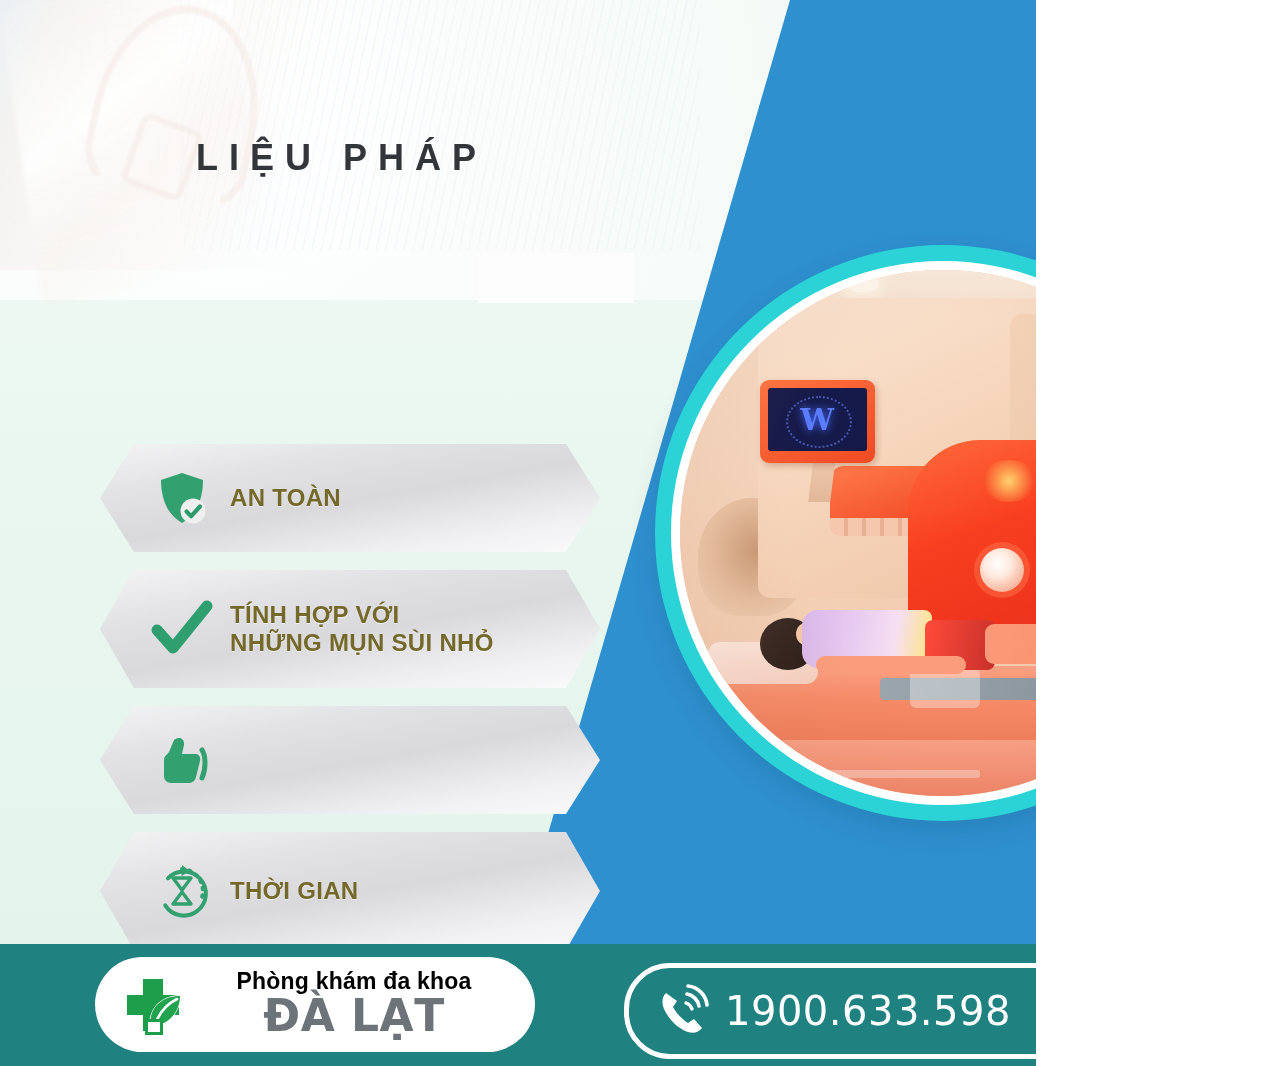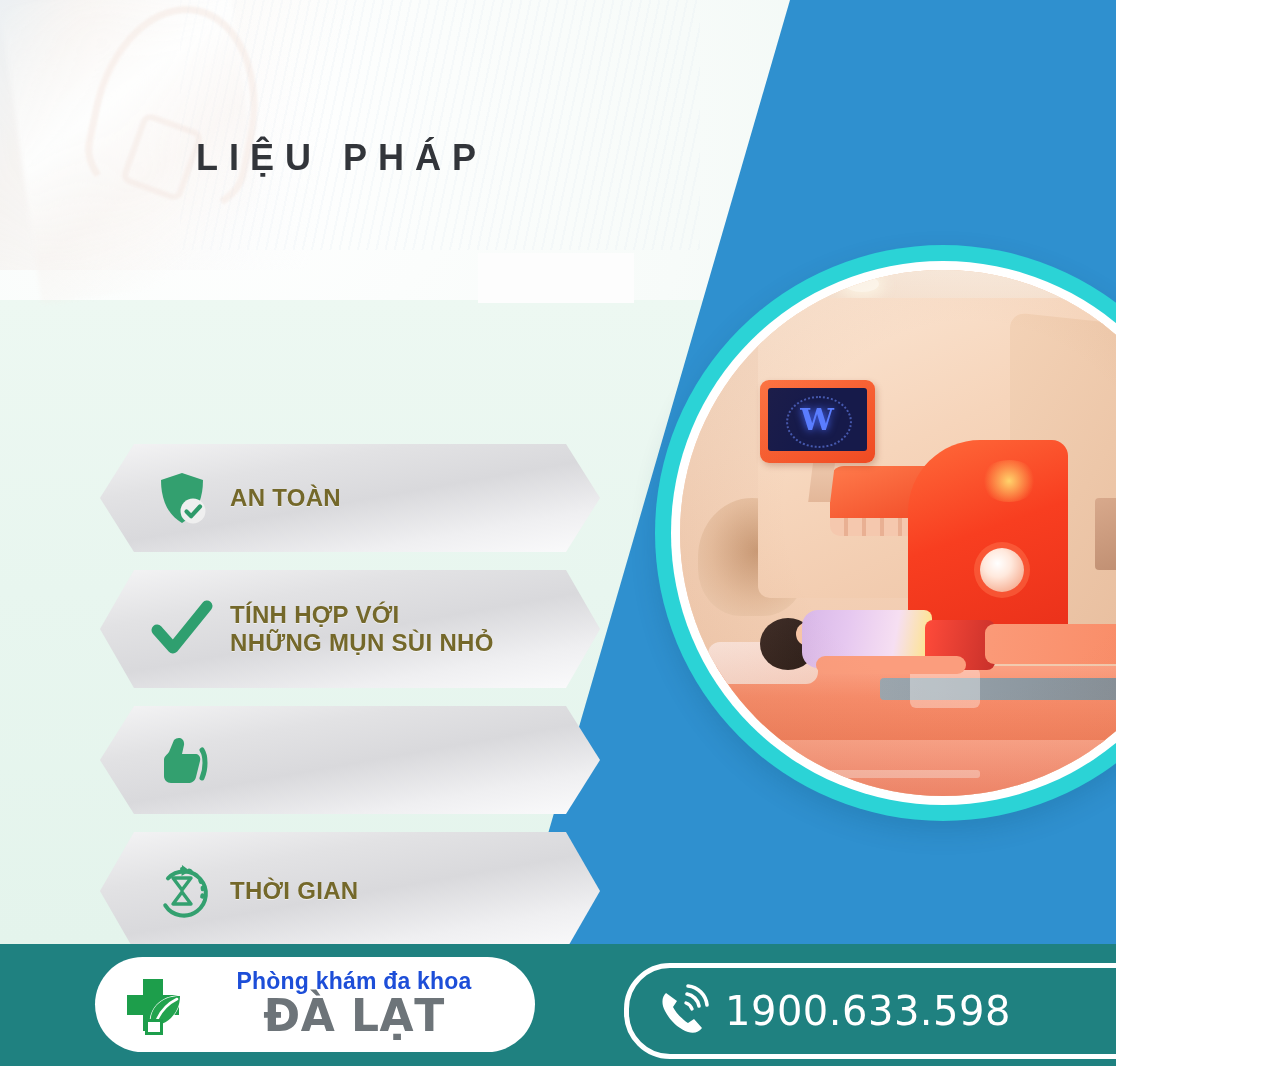--- a/index.html
+++ b/index.html
@@ -1,21 +1,21 @@
 <!DOCTYPE html>
 <html><head>
 <meta charset="utf-8">
 <style>
   html,body{margin:0;padding:0;}
   body{
     width:1280px;height:1066px;overflow:hidden;
     font-family:"Liberation Sans",sans-serif;
     background:#ffffff;
   }
-  #stage{position:relative;width:1116px;height:1066px;overflow:hidden;}
+  #stage{position:relative;width:1036px;height:1066px;overflow:hidden;}
 
   
   .bg-base{
     position:absolute;left:0;top:0;width:1280px;height:944px;
     background:
       radial-gradient(circle at 18% 14%, #ffffff 0%, #f7fbf9 35%, #eaf6f0 70%, #e6f4ee 100%);
   }
   .bg-mint{
     position:absolute;left:0;top:300px;width:800px;height:644px;
     background:linear-gradient(180deg,#edf8f2 0%,#e8f6ef 45%,#e4f4ec 100%);
@@ -182,21 +182,21 @@
   .footer{
     position:absolute;left:0;top:944px;width:1280px;height:122px;
     background:#1f8180;
   }
   .clinic-pill{
     position:absolute;left:95px;top:13px;width:440px;height:95px;
     background:#ffffff;border-radius:48px;display:flex;align-items:center;
   }
   .clinic-logo{width:84px;min-width:84px;display:flex;align-items:center;justify-content:center;margin-left:16px;}
   .clinic-names{display:flex;flex-direction:column;align-items:center;justify-content:center;flex:1;padding-right:22px;}
-  .clinic-sub{font-size:23px;font-weight:700;color:#1d4ed8;letter-spacing:.2px;line-height:1.05;}
+  .clinic-sub{font-size:23px;font-weight:700;color:#000000;letter-spacing:.2px;line-height:1.05;}
   .clinic-main{font-size:44px;font-weight:900;color:#6d7479;letter-spacing:.5px;line-height:1.05;font-family:"DejaVu Sans",sans-serif;}
 
   .phone-pill{
     position:absolute;left:624px;top:963px;width:578px;height:86px;
     border:5px solid #ffffff;border-radius:46px;
     display:flex;align-items:center;
   }
   .phone-icon{width:86px;min-width:86px;display:flex;align-items:center;justify-content:center;margin-left:10px;}
   .phone-number{
     font-size:40px;font-weight:400;color:#ffffff;letter-spacing:.5px;

